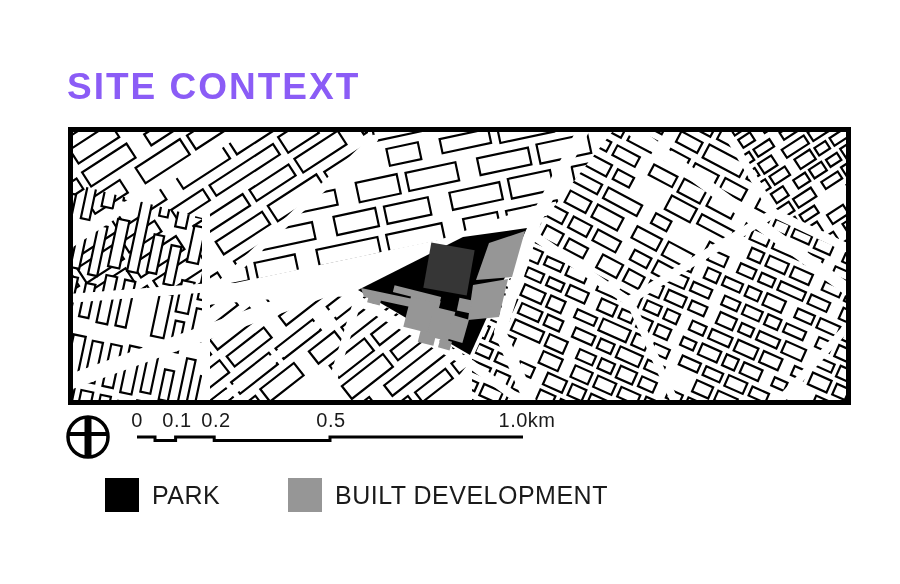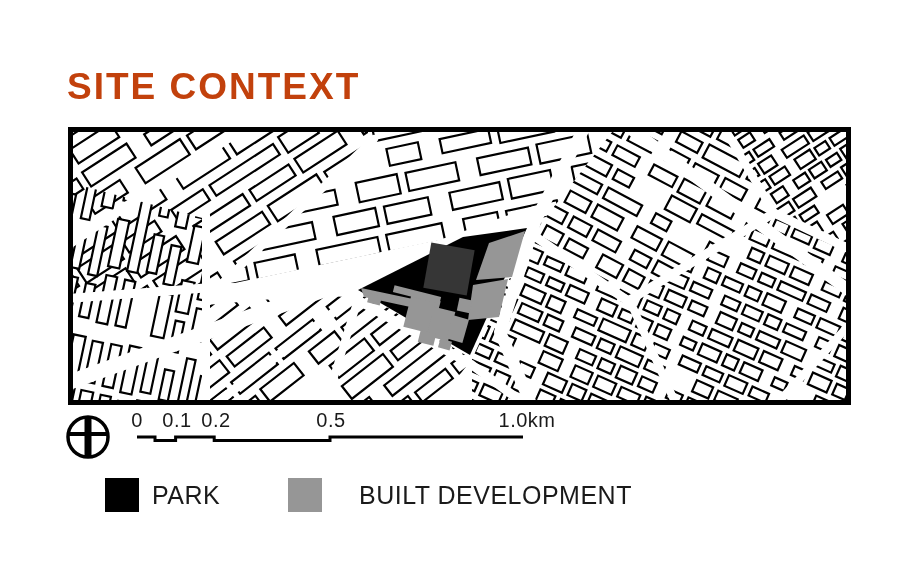--- a/index.html
+++ b/index.html
@@ -2,30 +2,30 @@
 <html><head>
 <meta charset="utf-8">
 <style>
   html,body{margin:0;padding:0;background:#fff;}
   #page{
     position:relative;width:900px;height:584px;background:#ffffff;overflow:hidden;
     font-family:"Liberation Sans",sans-serif;color:#141414;
   }
   #title{
     position:absolute;left:67px;top:66px;font-size:37px;font-weight:600;
-    letter-spacing:2px;color:#c2410c;white-space:nowrap;
+    letter-spacing:2px;color:#8b5cf6;white-space:nowrap;
   }
   #map-svg{position:absolute;left:68px;top:127px;}
   #compass-svg{position:absolute;left:64px;top:413px;}
   #scalebar-svg{position:absolute;left:125px;top:406px;}
   .scale-label{font-size:20px;font-weight:500;fill:#1a1a1a;letter-spacing:0.5px;}
   #legend{position:absolute;left:0;top:478px;width:900px;height:34px;}
   .legend-item{position:absolute;top:0;display:flex;align-items:flex-end;padding-left:40px;}
   .legend-item:nth-child(1){left:65px;}
-  .legend-item:nth-child(2){left:248px;gap:24px;}
+  .legend-item:nth-child(2){left:248px;}
   .legend-item:nth-child(3){left:578px;}
   .legend-swatch{display:block;margin-right:13px;}
   .legend-label{font-size:25px;font-weight:500;letter-spacing:0.5px;color:#1a1a1a;
     line-height:34px;white-space:nowrap;}
 </style>
 </head>
 <body>
 
 <div id="page">
 

